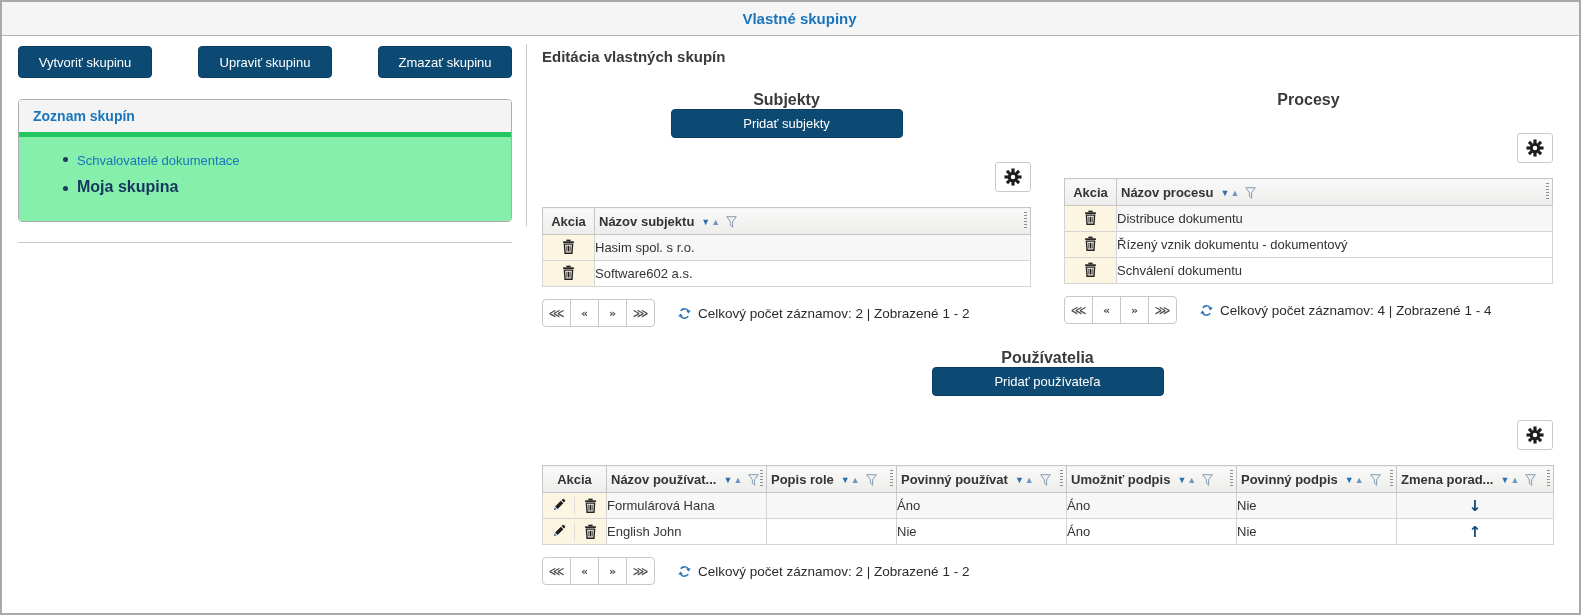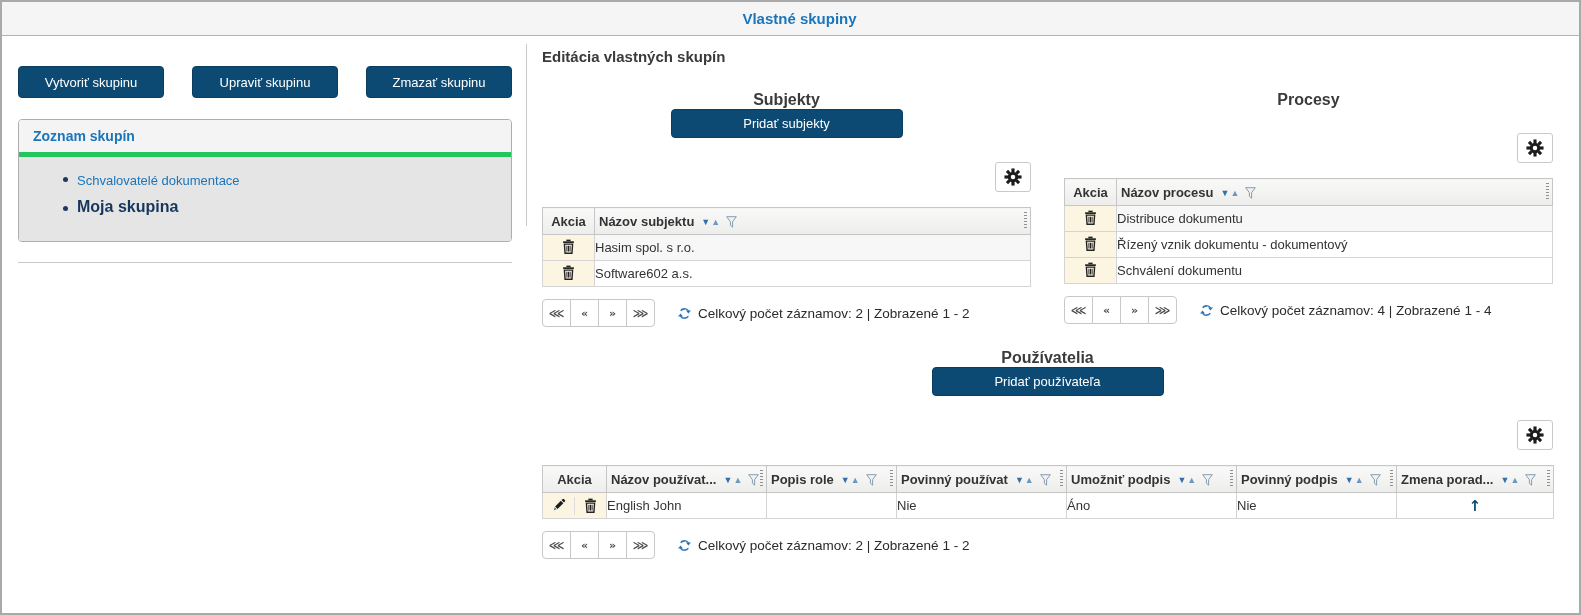--- a/index.html
+++ b/index.html
@@ -28,27 +28,27 @@
   .vdivider { position: absolute; left: 524px; top: 8px; width: 1px; height: 182px; background:#c9c9c9; }
 
   
   .leftcol { width: 494px; margin-right: 30px; flex: none; }
   .toolbar { display: flex; justify-content: space-between; }
   .btn {
     background:#0d4a73; color:#fff; border:1px solid #0a3d60; border-radius:4px;
     font-family:"Liberation Sans",sans-serif; font-size:13px;
     height:32px; cursor:pointer;
   }
-  .btn.toolbar-btn { width: 146px; margin-top: 20px; }
+  .btn.toolbar-btn { width: 134px; }
   .grouppanel { margin-top: 21px; border: 1px solid #adadad; border-radius: 4px; overflow: hidden; }
   .grouppanel .phead {
     background:#f4f4f4; border-bottom:5px solid #22c55e;
     padding: 8px 14px; font-size: 14px; font-weight: bold; color:#1a75bb;
   }
-  .grouppanel .pbody { background:#e5e5e5; padding: 14px 0 16px 0; min-height: 78px; }
+  .grouppanel .pbody { background:#86efac; padding: 14px 0 16px 0; min-height: 78px; }
   .grouppanel ul { list-style: none; padding-left: 58px; }
   .grouppanel li { position: relative; margin-bottom: 9px; }
   .grouppanel li .bullet { position:absolute; left:-14px; top:6px; width:5px; height:5px; border-radius:50%; background:#1f3a5f; }
   .grouplink { font-size: 13px; color:#1a75bb; text-decoration: none; cursor:pointer; }
   li.selected .bullet { top:8px; }
   li.selected .grouplink { font-size: 16px; font-weight: bold; color:#17365d; }
   .left-hr { margin-top: 20px; border: none; border-top: 1px solid #c9c9c9; }
 
   
   .rightcol { width: 1011px; flex: none; }
@@ -388,20 +388,42 @@
                   </svg><span class="resizer"></span></th>
               <th><span>Zmena porad...</span><span class="sorticons">
                     <span class="tri down">▼</span>
                     <span class="tri up">▲</span>
                   </span><svg class="funnel" viewBox="0 0 11 12" width="11" height="12">
                     <use href="#funnel-def"></use>
                   </svg><span class="resizer"></span></th>
             </tr>
           </thead>
           <tbody>
+            <tr class="odd">
+              <td class="cell-action">
+                <div class="action-pair">
+                  <span class="icon-box">
+                      <svg viewBox="0 0 16 16" width="15" height="15">
+                        <use href="#pencil-def"></use>
+                      </svg>
+                    </span>
+                  <span class="icon-box">
+                      <svg viewBox="0 0 14 16" width="13" height="15">
+                        <use href="#trash-def"></use>
+                      </svg>
+                    </span>
+                </div>
+              </td>
+              <td class="cell-text">Formulárová Hana</td>
+              <td class="cell-text"></td>
+              <td class="cell-text">Áno</td>
+              <td class="cell-text">Áno</td>
+              <td class="cell-text">Nie</td>
+              <td class="cell-center"><span class="order-arrow">↓</span></td>
+            </tr>
             <tr>
               <td class="cell-action">
                 <div class="action-pair">
                   <span class="icon-box">
                       <svg viewBox="0 0 16 16" width="15" height="15">
                         <use href="#pencil-def"></use>
                       </svg>
                     </span>
                   <span class="icon-box">
                       <svg viewBox="0 0 14 16" width="13" height="15">

